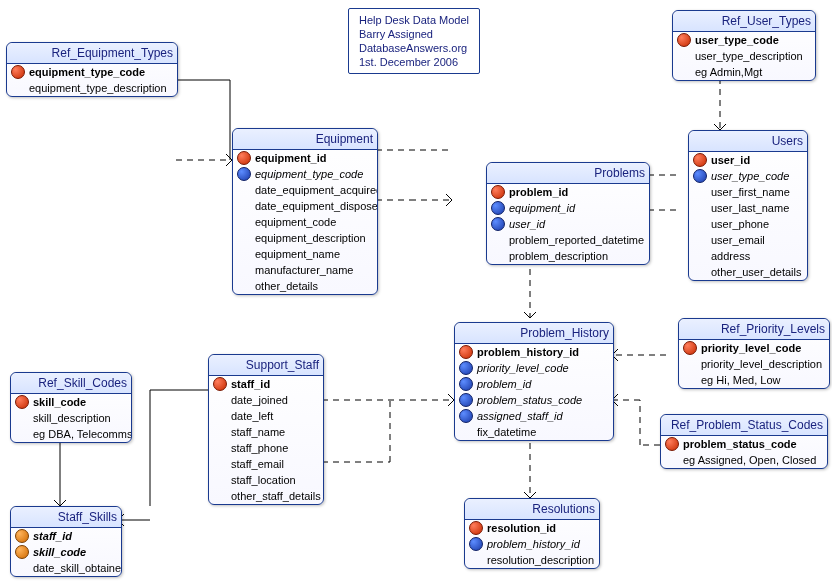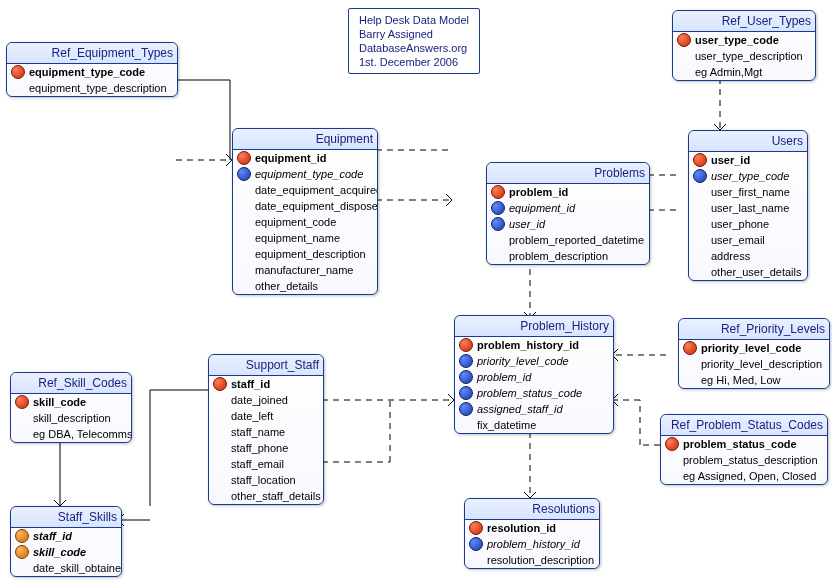--- a/index.html
+++ b/index.html
@@ -132,22 +132,22 @@
   </div>
 
   <div class="entity" style="left:232px;top:128px;width:144px;">
     <div class="title">Equipment</div>
     <div>
         <div class="attr pk"><span class="key-icon pk"></span><span>equipment_id</span></div>
         <div class="attr fk"><span class="key-icon fk"></span><span>equipment_type_code</span></div>
         <div class="attr"><span>date_equipment_acquired</span></div>
         <div class="attr"><span>date_equipment_disposed</span></div>
         <div class="attr"><span>equipment_code</span></div>
+        <div class="attr"><span>equipment_description</span></div>
         <div class="attr"><span>equipment_name</span></div>
-        <div class="attr"><span>equipment_description</span></div>
         <div class="attr"><span>manufacturer_name</span></div>
         <div class="attr"><span>other_details</span></div>
       </div>
   </div>
 
   <div class="entity" style="left:452px;top:162px;width:162px;margin-left:34px;">
     <div class="title">Problems</div>
     <div>
         <div class="attr pk"><span class="key-icon pk"></span><span>problem_id</span></div>
         <div class="attr fk"><span class="key-icon fk"></span><span>equipment_id</span></div>
@@ -173,21 +173,21 @@
         <div class="attr fk"><span class="key-icon fk"></span><span>user_type_code</span></div>
         <div class="attr"><span>user_first_name</span></div>
         <div class="attr"><span>user_last_name</span></div>
         <div class="attr"><span>user_phone</span></div>
         <div class="attr"><span>user_email</span></div>
         <div class="attr"><span>address</span></div>
         <div class="attr"><span>other_user_details</span></div>
       </div>
   </div>
 
-  <div class="entity" style="left:454px;top:315px;width:158px;">
+  <div class="entity" style="left:454px;top:322px;width:158px;">
     <div class="title">Problem_History</div>
     <div>
         <div class="attr pk"><span class="key-icon pk"></span><span>problem_history_id</span></div>
         <div class="attr fk"><span class="key-icon fk"></span><span>priority_level_code</span></div>
         <div class="attr fk"><span class="key-icon fk"></span><span>problem_id</span></div>
         <div class="attr fk"><span class="key-icon fk"></span><span>problem_status_code</span></div>
         <div class="attr fk"><span class="key-icon fk"></span><span>assigned_staff_id</span></div>
         <div class="attr"><span>fix_datetime</span></div>
       </div>
   </div>
@@ -198,21 +198,20 @@
         <div class="attr pk"><span class="key-icon pk"></span><span>priority_level_code</span></div>
         <div class="attr"><span>priority_level_description</span></div>
         <div class="attr"><span>eg Hi, Med, Low</span></div>
       </div>
   </div>
 
   <div class="entity" style="left:660px;top:414px;width:166px;">
     <div class="title">Ref_Problem_Status_Codes</div>
     <div>
         <div class="attr pk"><span class="key-icon pk"></span><span>problem_status_code</span></div>
-        <div class="attr"><span>problem_status_description</span></div>
         <div class="attr"><span>eg Assigned, Open, Closed</span></div>
       </div>
   </div>
 
   <div class="entity" style="left:208px;top:354px;width:114px;">
     <div class="title">Support_Staff</div>
     <div>
         <div class="attr pk"><span class="key-icon pk"></span><span>staff_id</span></div>
         <div class="attr"><span>date_joined</span></div>
         <div class="attr"><span>date_left</span></div>

